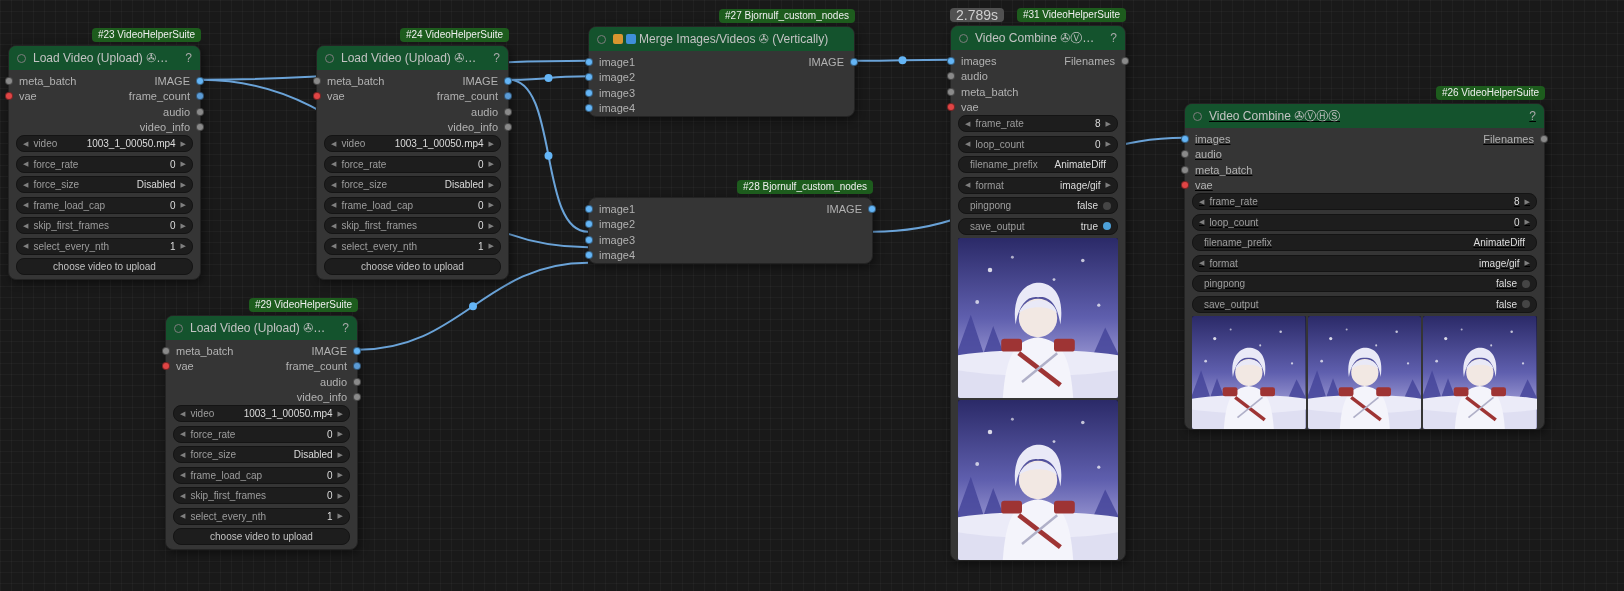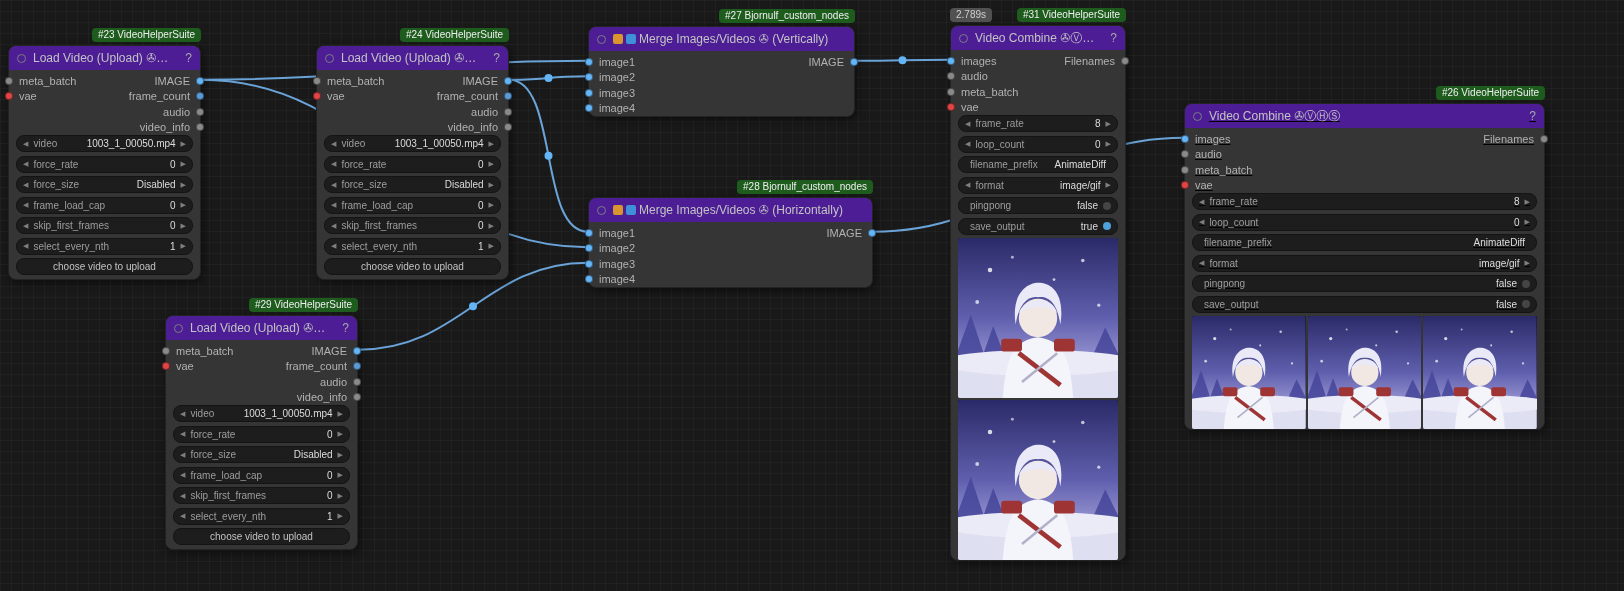--- a/index.html
+++ b/index.html
@@ -12,30 +12,30 @@
     background-size:11px 11px;
     font-family:"Liberation Sans", sans-serif;
   }
   #links{position:absolute;left:0;top:0;z-index:1;}
   #nodes{position:absolute;left:0;top:0;z-index:2;width:100%;height:100%;}
   .node{
     position:absolute;background:#353535;border:1px solid #232323;border-radius:8px;
     box-shadow:2px 3px 8px rgba(0,0,0,0.45);box-sizing:border-box;
   }
   .node-title{
-    height:24px;display:flex;align-items:center;padding:0 8px;background:#4c1d95;
+    height:24px;display:flex;align-items:center;padding:0 8px;background:#14532d;
     border-radius:7px 7px 0 0;color:#c3c3c3;font-size:12px;white-space:nowrap;overflow:hidden;
   }
   .collapse-dot{width:9px;height:9px;border-radius:50%;border:1.5px solid #7d7d7d;box-sizing:border-box;margin-right:7px;flex:0 0 auto;}
   .icon-square{width:10px;height:10px;border-radius:2px;display:inline-block;margin-right:3px;flex:0 0 auto;}
   .title-text{overflow:hidden;text-overflow:ellipsis;}
   .help{margin-left:auto;color:#a9a9a9;font-size:12px;padding-left:6px;}
   .badges{position:absolute;top:-18px;right:-1px;display:flex;gap:6px;z-index:3;}
   .badge{background:#1d5c1d;color:#efefef;font-size:10px;line-height:14px;padding:0 6px;border-radius:4px;white-space:nowrap;}
-  .badge-time{position:absolute;top:-18px;left:-1px;background:#515151;color:#cfcfcf;font-size:10px;line-height:14px;padding:0 6px;border-radius:4px;z-index:3;}
+  .badge-time{position:absolute;top:-18px;left:-1px;background:#515151;color:#cfcfcf;font-size:14px;line-height:14px;padding:0 6px;border-radius:4px;z-index:3;}
   .slots{margin-top:3px;}
   .slot-row{position:relative;height:15.5px;display:flex;align-items:center;justify-content:space-between;padding:0 10px;font-size:11px;color:#b2b2b2;}
   .slot-dot{position:absolute;top:50%;width:8px;height:8px;border-radius:50%;transform:translate(-50%,-50%);border:1px solid rgba(0,0,0,0.45);box-sizing:border-box;}
   .slot-dot.in{left:0;}
   .slot-dot.out{left:100%;}
   .slot-label.in{margin-right:auto;}
   .slot-label.out{margin-left:auto;}
   .widgets{margin-top:0;padding:0 7px;}
   .widget{
     height:15px;background:#1d1d1d;border:1px solid #141414;border-radius:8px;
@@ -319,26 +319,20 @@
           <div class="slot-row">
             <span class="slot-dot in" style="background: rgb(100, 181, 246);"></span>
             <span class="slot-label in">image4</span>
           </div>
         </div>
       </div>
       <div class="node" style="left: 588px; top: 197px; width: 285px;">
         <div class="badges">
           <span class="badge">#28 Bjornulf_custom_nodes</span>
         </div>
-        <div class="node-title">
-          <span class="collapse-dot"></span>
-          <span class="icon-square" style="background: rgb(217, 149, 47);"></span>
-          <span class="icon-square" style="background: rgb(63, 143, 217);"></span>
-          <span class="title-text">Merge Images/Videos ✇ (Horizontally)</span>
-        </div>
         <div class="slots">
           <div class="slot-row">
             <span class="slot-dot in" style="background: rgb(100, 181, 246);"></span>
             <span class="slot-label in">image1</span>
             <span class="slot-label out">IMAGE</span>
             <span class="slot-dot out" style="background: rgb(100, 181, 246);"></span>
           </div>
           <div class="slot-row">
             <span class="slot-dot in" style="background: rgb(100, 181, 246);"></span>
             <span class="slot-label in">image2</span>

